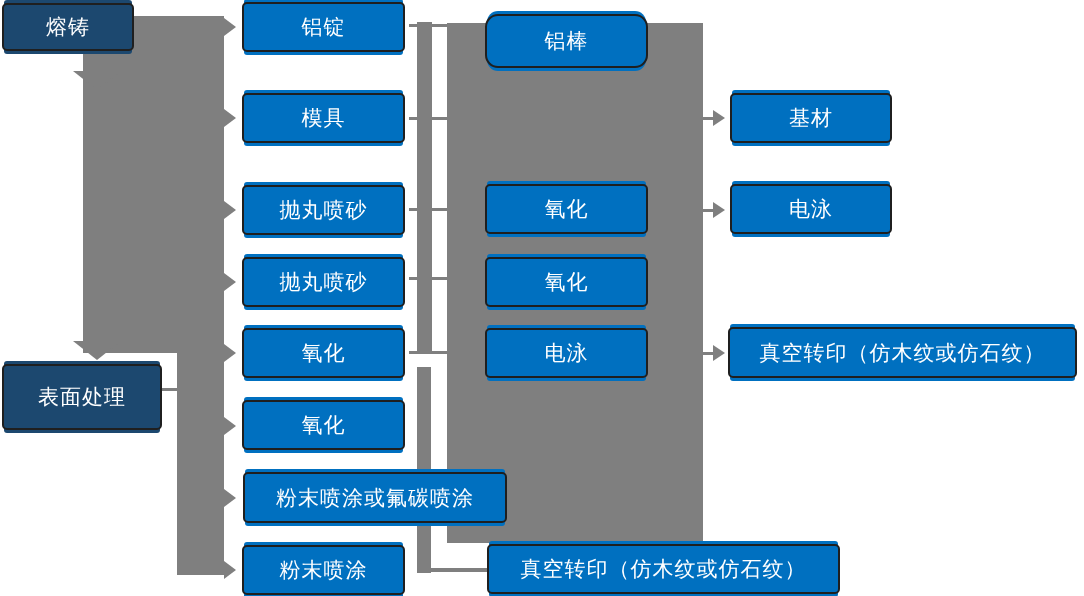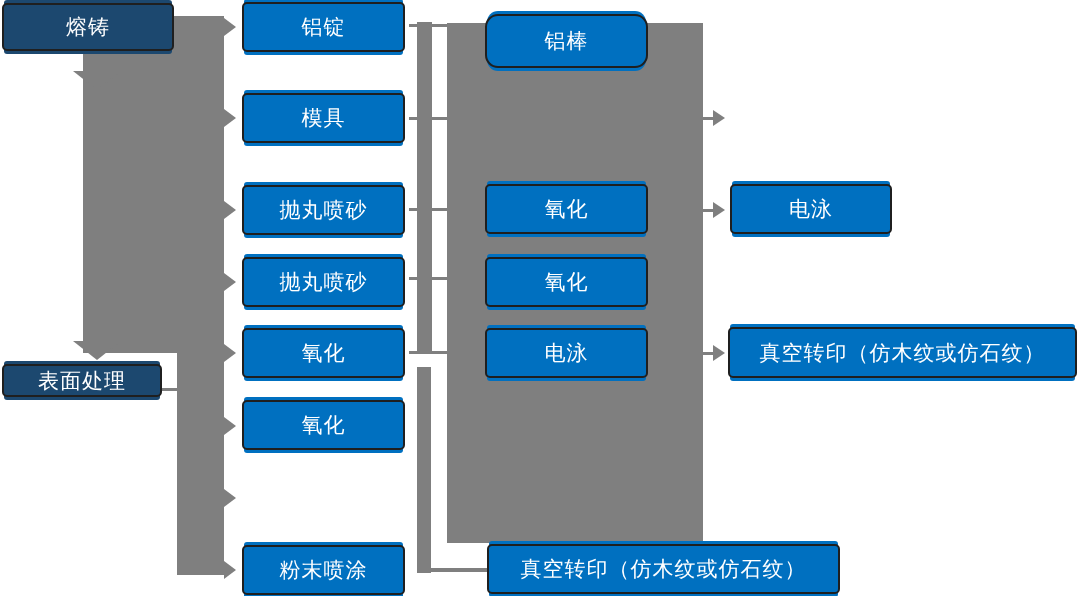--- a/index.html
+++ b/index.html
@@ -65,24 +65,24 @@
 
   <div class="gray" style="left:447px;top:23px;width:256px;height:520px;"></div>
 
   <div class="gray" style="left:701px;top:117px;width:12px;height:3px;"></div>
   <div class="arr-r sm" style="left:713px;top:110px;"></div>
   <div class="gray" style="left:701px;top:209px;width:12px;height:3px;"></div>
   <div class="arr-r sm" style="left:713px;top:202px;"></div>
   <div class="gray" style="left:701px;top:352px;width:12px;height:3px;"></div>
   <div class="arr-r sm" style="left:713px;top:345px;"></div>
 
-  <div class="node navy" style="left:2px;top:3px;width:172px;height:48px;">
+  <div class="node navy" style="left:2px;top:3px;width:132px;height:48px;">
     <span>熔铸</span>
   </div>
-  <div class="node navy" style="left:2px;top:364px;width:160px;height:33px;">
+  <div class="node navy" style="left:2px;top:364px;width:160px;height:66px;">
     <span>表面处理</span>
   </div>
 
   <div class="node blue" style="left:242px;top:93px;width:163px;height:50px;">
     <span>模具</span>
   </div>
   <div class="node blue" style="left:242px;top:2px;width:163px;height:50px;">
     <span>铝锭</span>
   </div>
   <div class="node blue" style="left:242px;top:185px;width:163px;height:50px;">
@@ -90,40 +90,46 @@
   </div>
   <div class="node blue" style="left:242px;top:257px;width:163px;height:50px;">
     <span>抛丸喷砂</span>
   </div>
   <div class="node blue" style="left:242px;top:328px;width:163px;height:50px;">
     <span>氧化</span>
   </div>
   <div class="node blue" style="left:242px;top:400px;width:163px;height:50px;">
     <span>氧化</span>
   </div>
+  <div class="node blue" style="left:243px;top:472px;width:264px;height:51px;">
+    <span>粉末喷涂或氟碳喷涂</span>
+  </div>
   <div class="node blue" style="left:242px;top:545px;width:163px;height:50px;">
     <span>粉末喷涂</span>
   </div>
 
   <div class="node blue" style="left:485px;top:14px;width:163px;height:54px;border-radius:13px;">
     <span>铝棒</span>
   </div>
   <div class="node blue" style="left:485px;top:184px;width:163px;height:50px;">
     <span>氧化</span>
   </div>
   <div class="node blue" style="left:485px;top:257px;width:163px;height:50px;">
     <span>氧化</span>
   </div>
   <div class="node blue" style="left:485px;top:328px;width:163px;height:50px;">
     <span>电泳</span>
   </div>
   <div class="node blue" style="left:487px;top:544px;width:353px;height:50px;">
     <span>真空转印（仿木纹或仿石纹）</span>
   </div>
 
+  <div class="node blue" style="left:730px;top:93px;width:162px;height:50px;">
+    <span>基材</span>
+  </div>
   <div class="node blue" style="left:730px;top:184px;width:162px;height:50px;">
     <span>电泳</span>
   </div>
   <div class="node blue" style="left:728px;top:327px;width:349px;height:51px;">
     <span>真空转印（仿木纹或仿石纹）</span>
   </div>
 
 </div>
 
 </body></html>

